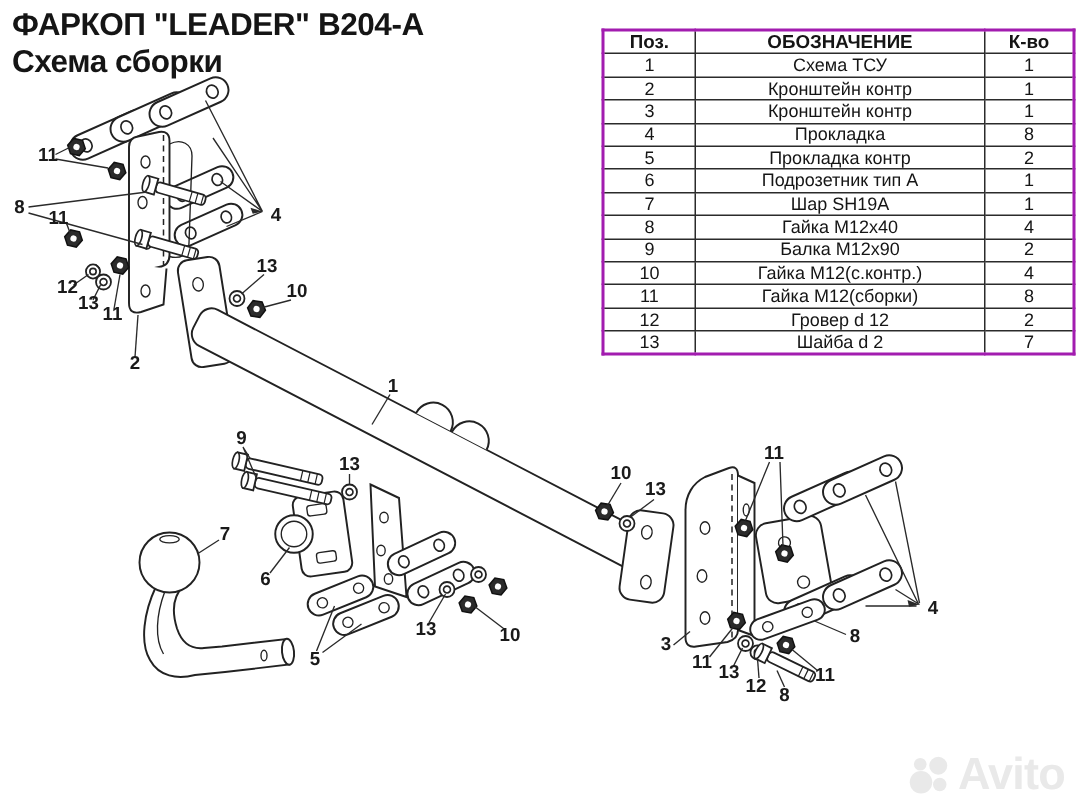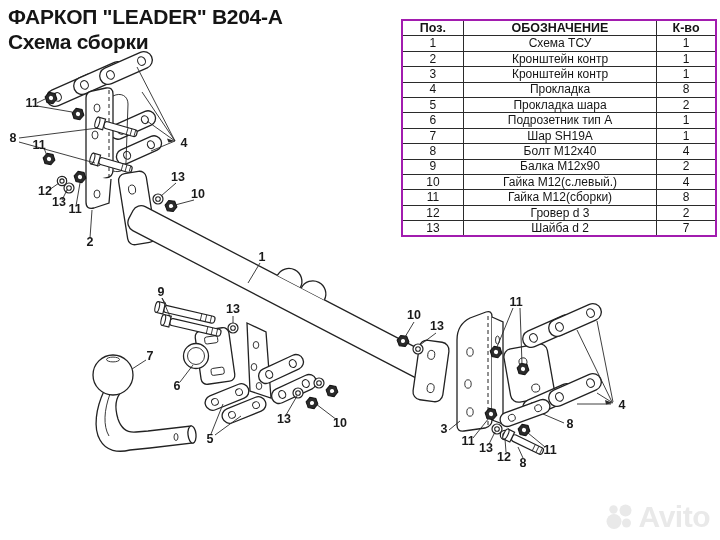--- a/index.html
+++ b/index.html
@@ -63,56 +63,56 @@
           <td>Кронштейн контр</td>
           <td>1</td>
         </tr>
       <tr>
           <td>4</td>
           <td>Прокладка</td>
           <td>8</td>
         </tr>
       <tr>
           <td>5</td>
-          <td>Прокладка шара</td>
+          <td>Прокладка контр</td>
           <td>2</td>
         </tr>
       <tr>
           <td>6</td>
           <td>Подрозетник тип А</td>
           <td>1</td>
         </tr>
       <tr>
           <td>7</td>
           <td>Шар SH19A</td>
           <td>1</td>
         </tr>
       <tr>
           <td>8</td>
-          <td>Болт М12х40</td>
+          <td>Гайка М12х40</td>
           <td>4</td>
         </tr>
       <tr>
           <td>9</td>
           <td>Балка М12х90</td>
           <td>2</td>
         </tr>
       <tr>
           <td>10</td>
-          <td>Гайка М12(с.левый.)</td>
+          <td>Гайка М12(с.контр.)</td>
           <td>4</td>
         </tr>
       <tr>
           <td>11</td>
           <td>Гайка М12(сборки)</td>
           <td>8</td>
         </tr>
       <tr>
           <td>12</td>
-          <td>Гровер d 3</td>
+          <td>Гровер d 12</td>
           <td>2</td>
         </tr>
       <tr>
           <td>13</td>
           <td>Шайба d 2</td>
           <td>7</td>
         </tr>
     </tbody>
   </table>
 

